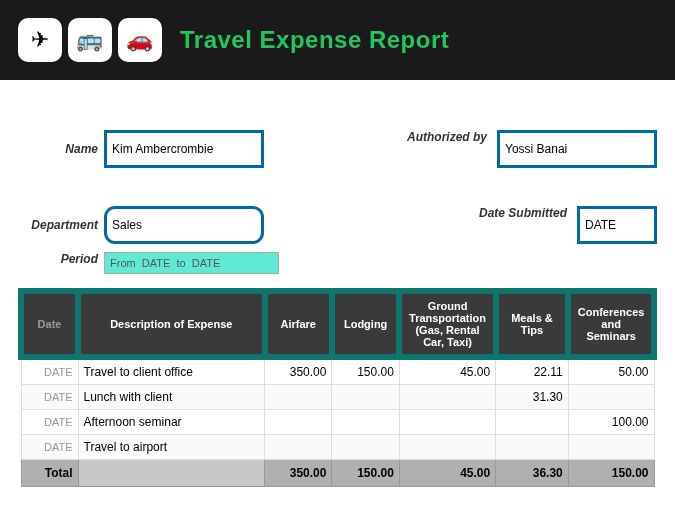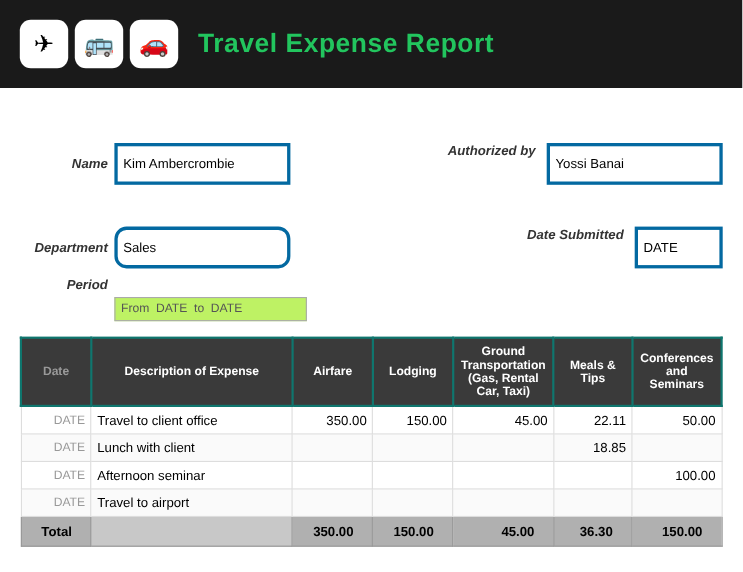--- a/index.html
+++ b/index.html
@@ -94,44 +94,43 @@
       text-align: right;
       margin-right: 6px;
       color: #333;
     }
     .period-input {
       border: 1px solid #aaa;
       padding: 2px 5px;
       font-size: 11px;
       height: 22px;
       width: 175px;
-      background: #bef264;
+      background: #5eead4;
       color: #555;
-      margin-top: 18px;
     }
 
     
     .table-section {
       padding: 8px 18px 8px 18px;
     }
     table {
       width: 100%;
       border-collapse: collapse;
       font-size: 12px;
     }
     thead tr {
       background: #3a3a3a;
       color: #fff;
     }
     thead th {
       padding: 6px 5px;
       text-align: center;
       font-weight: bold;
       font-size: 11px;
-      border: 2px solid #0f766e;
+      border: 6px solid #0f766e;
       vertical-align: middle;
     }
     tbody tr {
       border-bottom: 1px solid #ddd;
     }
     tbody tr:nth-child(even) {
       background: #fafafa;
     }
     tbody td {
       padding: 5px 5px;
@@ -145,21 +144,21 @@
     .col-lodging { width: 65px; }
     .col-ground { width: 90px; }
     .col-meals { width: 70px; }
     .col-conf { width: 80px; }
 
     tfoot tr {
       background: #b0b0b0;
       font-weight: bold;
     }
     tfoot td {
-      padding: 6px 17px;
+      padding: 6px 5px;
       border: 1px solid #999;
       text-align: right;
     }
     tfoot td.total-label {
       text-align: right;
       font-weight: bold;
     }
     tfoot td.total-blank {
       background: #c8c8c8;
     }
@@ -224,21 +223,21 @@
         <td class="col-ground col-num">45.00</td>
         <td class="col-meals col-num">22.11</td>
         <td class="col-conf col-num">50.00</td>
       </tr>
       <tr>
         <td class="col-date col-num">DATE</td>
         <td class="col-desc">Lunch with client</td>
         <td class="col-airfare col-num"></td>
         <td class="col-lodging col-num"></td>
         <td class="col-ground col-num"></td>
-        <td class="col-meals col-num">18.85</td>
+        <td class="col-meals col-num">31.30</td>
         <td class="col-conf col-num"></td>
       </tr>
       <tr>
         <td class="col-date col-num">DATE</td>
         <td class="col-desc">Afternoon seminar</td>
         <td class="col-airfare col-num"></td>
         <td class="col-lodging col-num"></td>
         <td class="col-ground col-num"></td>
         <td class="col-meals col-num"></td>
         <td class="col-conf col-num">100.00</td>

